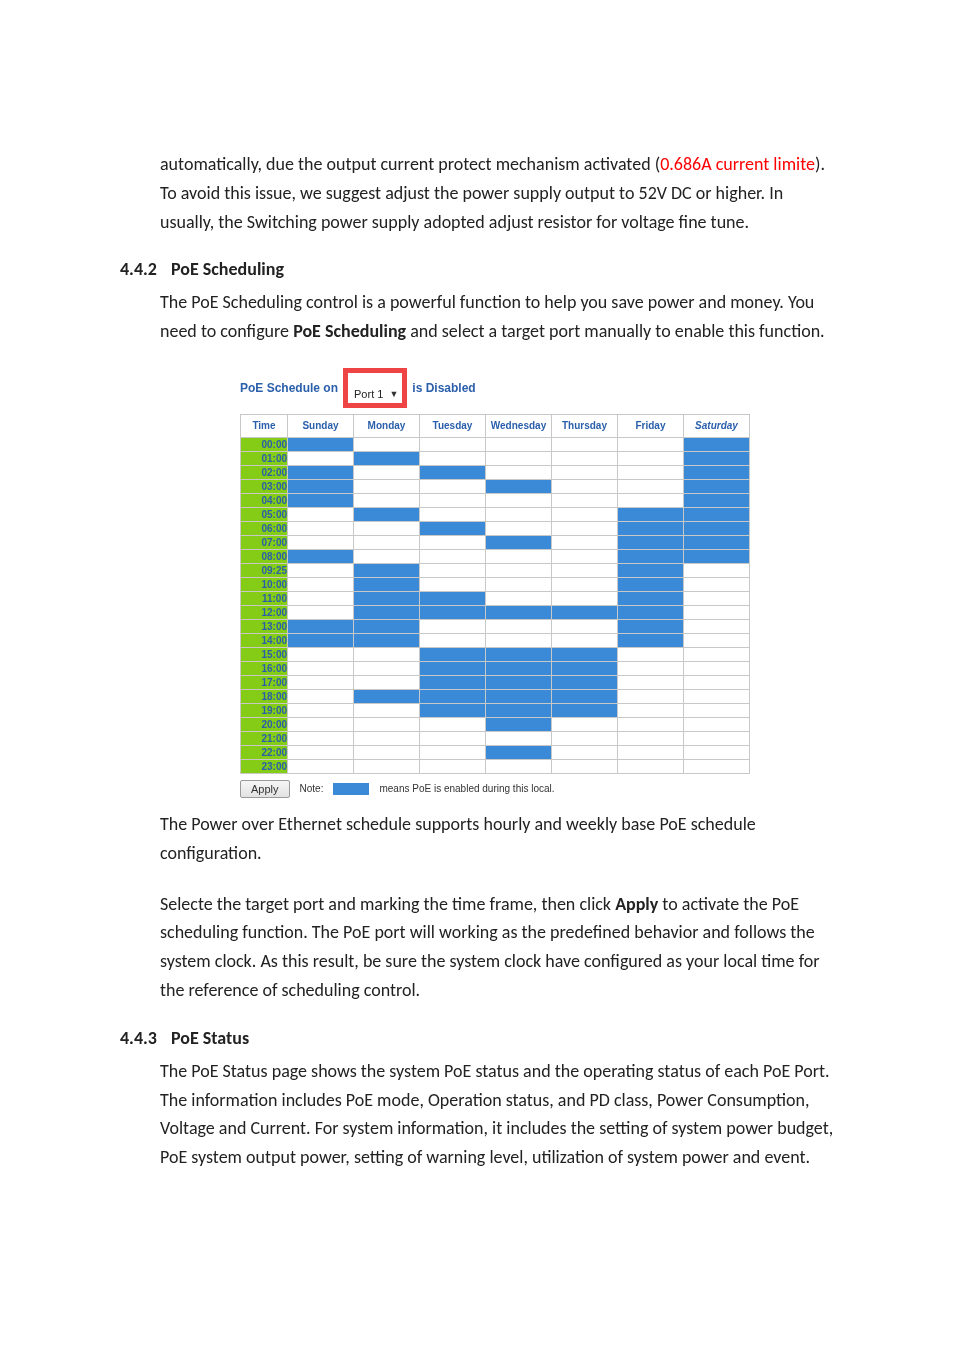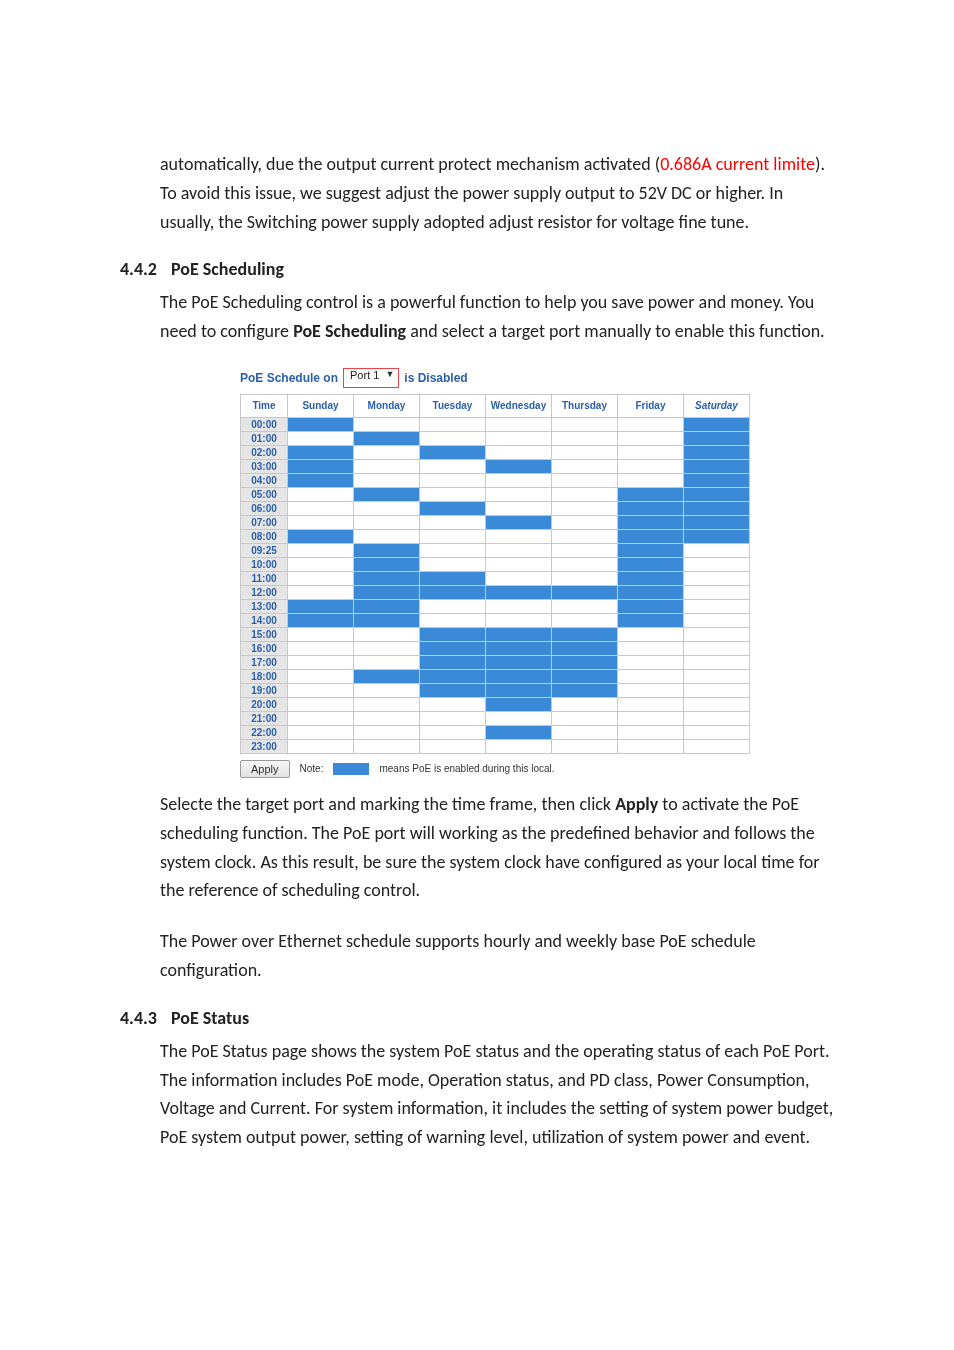--- a/index.html
+++ b/index.html
@@ -45,24 +45,24 @@
     display: flex;
     align-items: center;
     gap: 5px;
     font-size: 12px;
     font-weight: 700;
     color: #2a5fab;
     margin-bottom: 6px;
   }
   .sched-title-row .port-select {
     display: inline-flex;
-    align-items: flex-start;
-    border: 1px solid #ef4444;
+    align-items: center;
+    border: 5px solid #ef4444;
     background: #fff;
-    padding: 0 4px 0 6px;
+    padding: 12px 4px 0 6px;
     font-weight: 400;
     color: #222;
     height: 18px;
     font-size: 11px;
   }
   .sched-title-row .port-select .tri {
     margin-left: 6px;
     font-size: 9px;
     color: #333;
   }
@@ -83,22 +83,22 @@
   }
   .sched-table td {
     border: 1px solid #c8c8c8;
     padding: 0;
     height: 13px;
     background: #fff;
   }
   .sched-table td.time {
     color: #2a5fab;
     font-weight: 700;
-    text-align: center;
-    background: #e5e5e5;
+    text-align: right;
+    background: #84cc16;
   }
   .sched-table td.on {
     background: #3a8ad8;
   }
   .sched-footer {
     display: flex;
     align-items: center;
     gap: 10px;
     margin-top: 6px;
     font-size: 10px;
@@ -405,25 +405,25 @@
     </table>
 
     <div class="sched-footer">
       <span class="apply-btn">Apply</span>
       <span>Note:</span>
       <span class="swatch"></span>
       <span>means PoE is enabled during this local.</span>
     </div>
   </div>
 
+  <p class="body-text">The Power over Ethernet schedule supports hourly and weekly base PoE schedule configuration.</p>
+
   <p class="body-text">
     <span>Selecte the target port and marking the time frame, then click </span><b>Apply</b><span> to activate the PoE scheduling function. The PoE port will working as the predefined behavior and follows the system clock. As this result, be sure the system clock have configured as your local time for the reference of scheduling control.</span>
   </p>
 
-  <p class="body-text">The Power over Ethernet schedule supports hourly and weekly base PoE schedule configuration.</p>
-
   <div class="heading">
     <span class="num">4.4.3</span><span>PoE Status</span>
   </div>
 
   <p class="body-text">The PoE Status page shows the system PoE status and the operating status of each PoE Port. The information includes PoE mode, Operation status, and PD class, Power Consumption, Voltage and Current. For system information, it includes the setting of system power budget, PoE system output power, setting of warning level, utilization of system power and event.</p>
 
 </div>
 
 </body></html>

